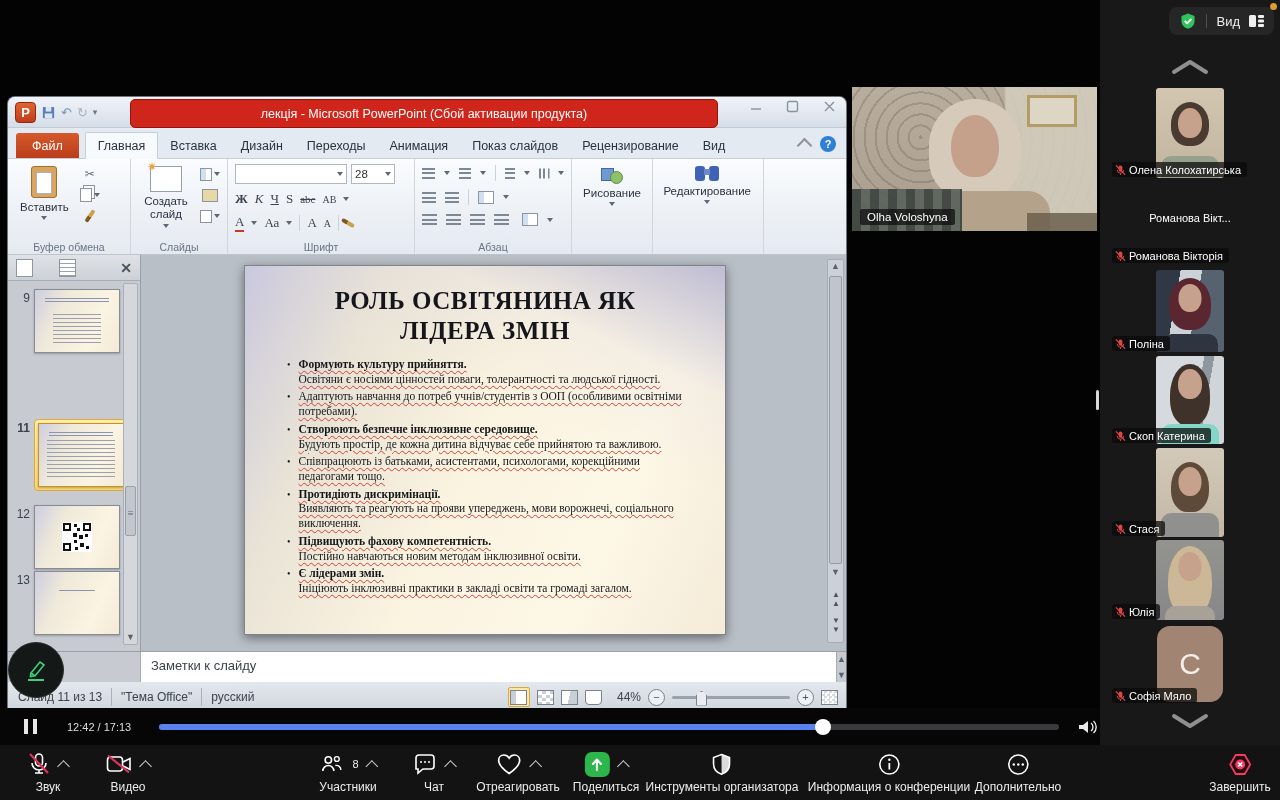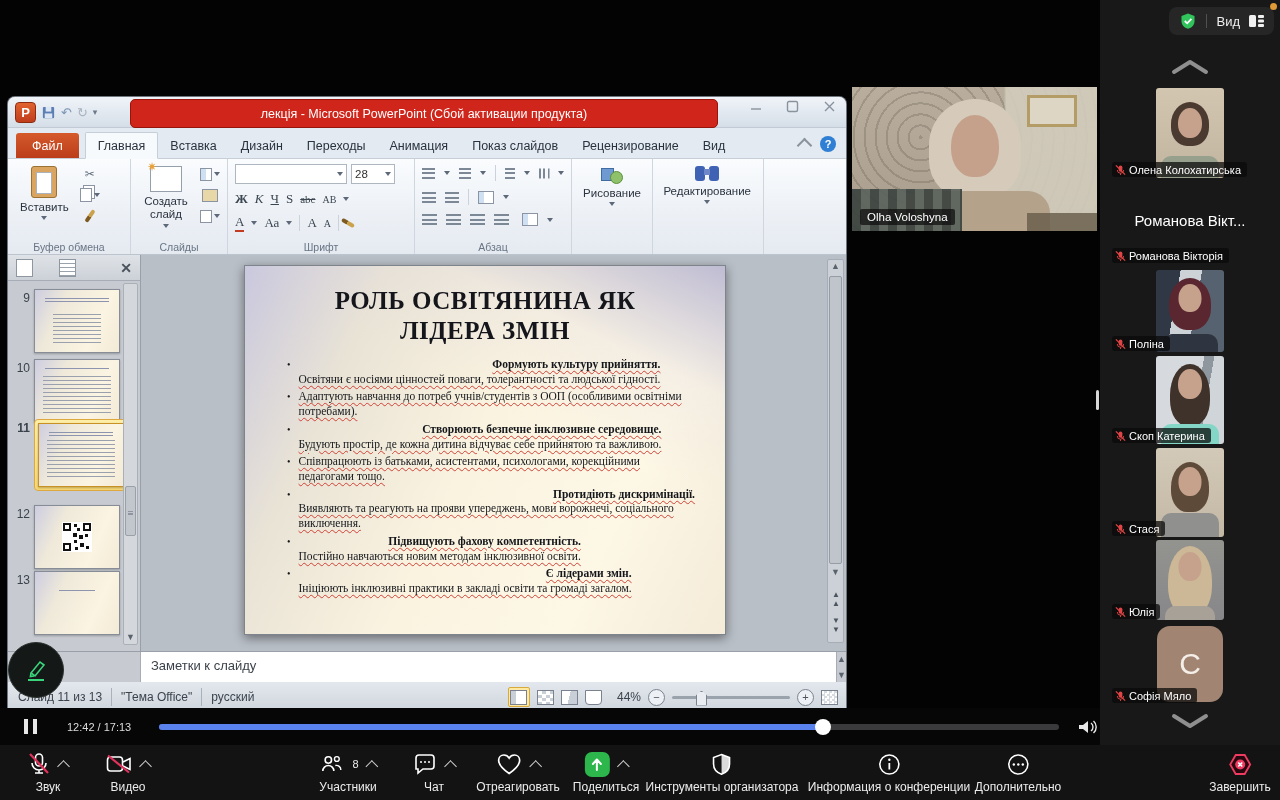--- a/index.html
+++ b/index.html
@@ -74,21 +74,21 @@
   .slidearea{position:relative;flex:1;}
   .theslide{position:absolute;left:103px;top:10px;width:480px;height:368px;background:
     linear-gradient(205deg,rgba(180,178,208,.85) 0%,rgba(220,215,225,.25) 22%,rgba(0,0,0,0) 40%),
     linear-gradient(115deg,#c9c8de 0%,#e9e3d6 22%,#faf3e0 48%,#fdf7e6 75%,#f4ebd8 100%);
     border:1px solid #7e848c;box-shadow:0 3px 10px rgba(0,0,0,.45);}
   .s-title{margin:20px 52px 12px;text-align:center;font-family:"Liberation Serif",serif;font-weight:bold;font-size:25px;line-height:1.18;color:#15161c;letter-spacing:.5px;}
   .s-bullets{margin:0 30px 0 42px;font-family:"Liberation Serif",serif;font-size:11.5px;line-height:1.3;color:#14161a;}
   .bullet{display:flex;gap:8px;margin-bottom:2.5px;}
   .b-dot{font-size:10px;padding-top:1px;}
   .b-head{font-weight:bold;display:block;}
-  .sp{text-decoration:underline;text-decoration-style:wavy;text-decoration-color:#d14237;text-decoration-thickness:.8px;text-underline-offset:2px;text-align:right;}
+  .sp{text-decoration:underline;text-decoration-style:wavy;text-decoration-color:#d14237;text-decoration-thickness:.8px;text-underline-offset:2px;}
   .sl-scroll{position:absolute;right:2px;top:4px;bottom:8px;width:15px;background:#ccd1d7;border:1px solid #a7adb6;border-radius:2px;}
   .sl-bar{position:absolute;left:1px;right:1px;top:16px;height:286px;background:#c0c5cc;border:1px solid #969ca6;border-radius:2px;}
   .dblarr{text-align:center;color:#4c545e;font-size:8px;line-height:9px;letter-spacing:-1px;}
   
   .notesrow{position:relative;height:30px;background:#c7cbd1;border-top:1px solid #9aa0a9;display:flex;}
   .notesbox{margin-left:132px;width:676px;background:#fff;border-left:1px solid #a7adb6;border-right:1px solid #a7adb6;display:flex;align-items:flex-start;padding:6px 10px;font-size:13px;color:#3c424a;}
   .notes-scroll{flex:1;display:flex;flex-direction:column;align-items:center;justify-content:space-between;padding:2px 0;color:#5a626c;font-size:9px;}
   .statusbar{height:30px;background:linear-gradient(#e3e8ee,#cfd5dc);display:flex;align-items:center;font-size:12px;color:#3c434c;padding:0 10px;position:relative;}
   .st-sep{width:1px;height:18px;background:#aab1ba;margin:0 9px;}
   .st-right{position:absolute;right:8px;top:0;bottom:0;display:flex;align-items:center;gap:7px;}
@@ -136,21 +136,21 @@
   .pill .pv{color:#f0f0f0;font-size:13px;}
   .pill .sep{width:1px;height:14px;background:#505050;}
   .dot-orange{position:absolute;right:3px;top:3px;width:7px;height:7px;border-radius:50%;background:#e09a36;}
   .chevbig{position:absolute;left:50%;transform:translateX(-50%);}
   .trow{position:absolute;left:0;width:180px;}
   .pvideo{position:absolute;left:56px;width:68px;border-radius:3px;overflow:hidden;}
   .hair{position:absolute;left:50%;transform:translateX(-50%);border-radius:50% 50% 42% 42%;}
   .faceov{position:absolute;left:50%;transform:translateX(-50%);background:#c6a28d;border-radius:50% 50% 46% 46%;}
   .torso{position:absolute;left:50%;bottom:0;transform:translateX(-50%);border-radius:10px 10px 0 0;}
   .chip{position:absolute;left:12px;bottom:3px;display:flex;align-items:center;gap:3px;background:rgba(10,10,10,.74);border-radius:3px;padding:1.5px 6px 1.5px 3px;font-size:11px;color:#fff;white-space:nowrap;z-index:3;}
-  .bigname{position:absolute;left:0;right:0;text-align:center;color:#fff;font-size:15px;}
+  .bigname{position:absolute;left:0;right:0;text-align:center;color:#fff;font-size:11px;}
   .avatar-sq{position:absolute;left:57px;top:2px;width:66px;height:76px;background:#a28472;border-radius:13px;display:flex;align-items:center;justify-content:center;color:#f4efe8;font-size:30px;}
   .sepline{position:absolute;left:1096px;top:390px;width:3px;height:20px;background:#d8d8d8;border-radius:2px;}
 </style>
 </head>
 <body>
 
 <div id="share" class="abs">
 
   <div id="ppt" class="abs">
 
@@ -330,27 +330,20 @@
         <div class="tp-head">
           <div class="tp-tab"></div>
           <div class="tp-tab outl"></div>
           <div class="tp-x">✕</div>
         </div>
         <div class="trow-th" style="top:34px">
           <span class="tnum">9</span>
           <div class="thumb">
               <div class="tl"></div>
               <div class="bl" style="top:24px;left:18px;right:18px"></div>
-            </div>
-        </div>
-        <div class="trow-th" style="top:104px">
-          <span class="tnum">10</span>
-          <div class="thumb">
-              <div class="tl" style="height:3px"></div>
-              <div class="bl" style="top:16px"></div>
             </div>
         </div>
         <div class="trow-th" style="top:164px">
           <span class="tnum" style="font-weight:bold">11</span>
           <div class="sel-wrap">
               <div class="thumb">
                 <div class="tl" style="height:5px"></div>
                 <div class="bl" style="top:16px"></div>
               </div>
             </div>

